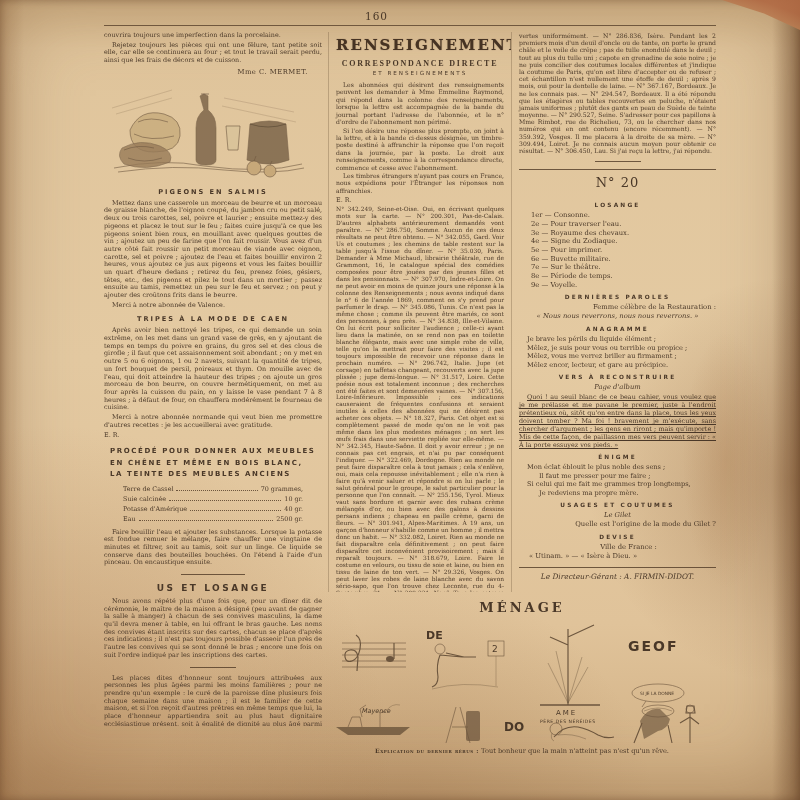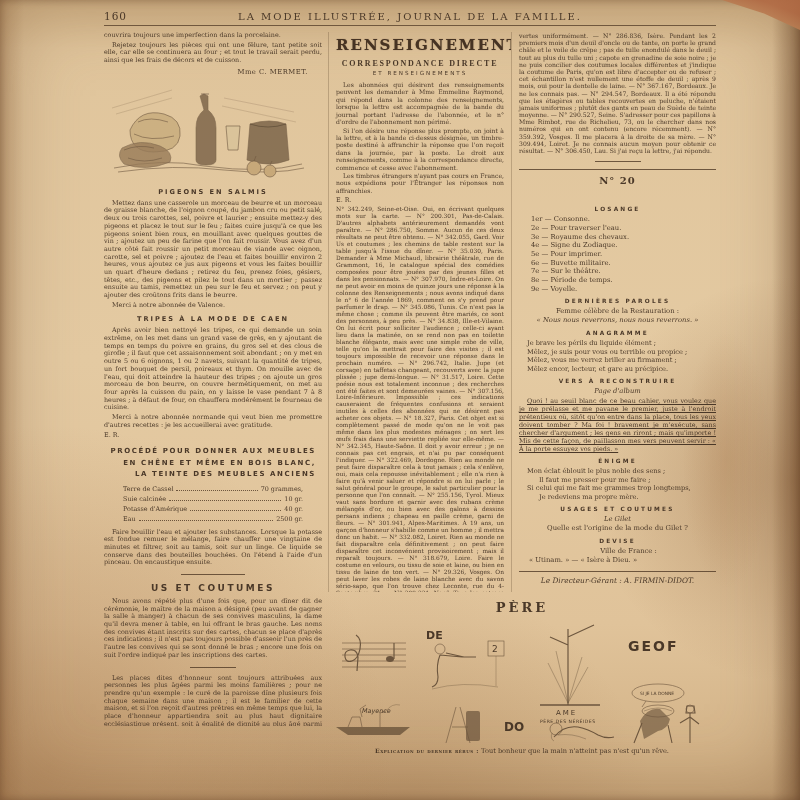--- a/index.html
+++ b/index.html
@@ -14,56 +14,56 @@
       linear-gradient(90deg, rgba(130,85,45,.28) 0%, transparent 3%, transparent 96.5%, rgba(90,55,28,.55) 100%),
       linear-gradient(180deg, #d7ba8e 0%, #e0c59c 6%, #e4caa2 45%, #e0c39a 78%, #cfae82 100%);
     box-shadow:inset 0 0 70px 12px rgba(120,80,45,.35), inset 0 0 8px rgba(70,40,20,.45);
   }
   .corner-tr{position:absolute;top:0;right:0;width:120px;height:30px;
     background:linear-gradient(200deg,#b26a44 20%,#c08a5c 55%,transparent 75%);
     clip-path:polygon(35% 0,100% 0,100% 100%,70% 45%);opacity:.9;}
   .stain1{position:absolute;right:28px;top:330px;width:90px;height:260px;border-radius:50%;
     background:radial-gradient(ellipse, rgba(165,115,70,.25), transparent 70%);}
   .content{position:absolute;left:104px;top:10px;width:612px;}
-  .hdr{display:flex;align-items:center;font-size:10.5px;letter-spacing:1px;}
+  .hdr{display:flex;align-items:center;font-size:10.5px;letter-spacing:1px;flex-direction:column;}
   .hdr .pnum{width:90px;}
   .hdr .title{flex:1;text-align:center;letter-spacing:2px;font-size:10px;}
   .hrule{border:0;border-top:1px solid rgba(80,58,38,.75);margin:3px 0 6px 0;}
   .cols{display:flex;}
   .colL{width:218px;height:694px;overflow:hidden;padding-right:6px;}
   .wrapR{flex:1;display:flex;flex-direction:column;}
   .midright{display:flex;height:560px;}
   .colM{width:168px;overflow:hidden;padding:0 7px;border-left:1px solid rgba(100,75,50,.30);border-right:1px solid rgba(100,75,50,.30);}
   .colR{flex:1;overflow:hidden;padding-left:7px;}
   .p{font-size:6.4px;line-height:1.2;text-align:justify;text-indent:8px;margin:0 0 2px 0;}
   .dense{font-size:5.9px;line-height:1.18;text-align:justify;margin:0;}
   .sig{font-size:6.8px;text-align:right;margin:3px 14px 2px 0;letter-spacing:.5px;}
   .sigsm{font-size:6.4px;text-align:left;margin:2px 14px 2px 0;}
   h1.menage{font-size:19px;font-weight:400;letter-spacing:7px;text-align:center;margin:8px 0 4px 0;font-family:"DejaVu Serif",serif;}
   .subhead{font-size:6.6px;font-weight:bold;letter-spacing:2px;text-align:center;margin:6px 0 4px 0;font-family:"DejaVu Sans",sans-serif;}
-  .bighead{font-size:7px;font-weight:bold;letter-spacing:1.6px;text-align:right;margin:7px 6px 5px 6px;line-height:1.6;font-family:"DejaVu Sans",sans-serif;}
+  .bighead{font-size:7px;font-weight:bold;letter-spacing:1.6px;text-align:left;margin:7px 6px 5px 6px;line-height:1.6;font-family:"DejaVu Sans",sans-serif;}
   .ushead{font-size:9px;font-weight:bold;letter-spacing:2.5px;text-align:center;margin:8px 0 5px 0;font-family:"DejaVu Sans",sans-serif;}
   .orn{width:64px;border:0;border-top:1.5px solid rgba(80,58,38,.8);margin:7px auto;}
   .orn.small{width:46px;border-top-width:1px;}
   .recipe{width:180px;margin:2px auto 4px auto;font-size:6.4px;}
   .rrow{display:flex;align-items:baseline;line-height:1.55;}
   .rlab{white-space:nowrap;}
   .rdots{flex:1;border-bottom:1px dotted rgba(80,58,38,.8);margin:0 3px 1px 3px;}
   .rval{white-space:nowrap;}
   .renshead{font-size:15px;font-weight:bold;letter-spacing:2px;text-align:center;margin:4px 0 5px 0;
     font-family:"DejaVu Serif",serif;color:#463323;text-shadow:0 0 1px rgba(70,50,30,.6);}
   .corrhead{font-size:8px;font-weight:bold;letter-spacing:1.8px;text-align:center;margin:0 0 2px 0;font-family:Liberation Serif, serif;}
   .etrens{font-size:5.6px;letter-spacing:2px;text-align:center;margin:0 0 5px 0;font-family:"DejaVu Sans",sans-serif;}
   .pm{font-size:6.1px;line-height:1.22;text-align:justify;text-indent:7px;margin:0 0 1px 0;}
   .loisirrule{border:0;border-top:1px solid rgba(80,58,38,.8);margin:5px 0 5px 0;}
   .loisirhead{font-size:8.6px;font-weight:bold;letter-spacing:1.4px;text-align:center;margin:3px 0 4px 0;font-family:"DejaVu Sans",sans-serif;}
-  .no20{font-size:10px;font-weight:bold;text-align:center;letter-spacing:1px;margin:2px 0 20px 0;}
+  .no20{font-size:13px;font-weight:normal;text-align:center;letter-spacing:1px;margin:2px 0 12px 0;}
   .minihead{font-size:5.8px;font-weight:bold;letter-spacing:2.2px;text-align:center;margin:5px 0 3px 0;font-family:"DejaVu Sans",sans-serif;}
   .litem{font-size:6.8px;line-height:1.28;margin-left:12px;}
-  .centerline{font-size:6.8px;text-align:center;line-height:1.3;}
+  .centerline{font-size:6.8px;text-align:right;line-height:1.3;}
   .centerit{font-size:6.8px;text-align:center;font-style:italic;line-height:1.3;}
   .verse{font-size:6.6px;line-height:1.3;margin-left:8px;}
   .versep{font-size:6.4px;line-height:1.25;text-align:justify;text-indent:8px;margin:1px 0;text-decoration:underline;}
   .gerantrule{border:0;border-top:1px solid rgba(80,58,38,.8);margin:6px 0 4px 0;}
   .gerant{font-size:7.4px;font-style:italic;text-align:center;margin:3px 0;}
   .rebus{margin-top:4px;position:relative;}
   .rebustitle{font-size:13px;font-weight:bold;letter-spacing:3px;text-align:center;margin:4px 0 0 0;font-family:"DejaVu Serif",serif;}
   .rebuscaption{font-size:6.6px;text-align:center;margin-top:2px;}
   .rebuscaption .lbl{font-variant:small-caps;letter-spacing:.5px;font-weight:bold;font-size:6px;}
   svg{display:block;}
@@ -75,21 +75,20 @@
 <body>
 
 <div class="sheet">
   <div class="corner-tr"></div>
   <div class="stain1"></div>
 
   <div class="content">
 
     <div class="hdr">
       <span class="pnum">160</span>
-      <span class="title">LA MODE ILLUSTRÉE, JOURNAL DE LA FAMILLE.</span>
       <span class="pnum"></span>
     </div>
     <hr class="hrule">
 
     <div class="cols">
 
       <div class="colL">
         <p class="p" style="text-indent:0">couvrira toujours une imperfection dans la porcelaine.</p>
         <p class="p">Rejetez toujours les pièces qui ont une fêlure, tant petite soit elle, car elle se continuera au four ; et tout le travail serait perdu, ainsi que les frais de décors et de cuisson.</p>
         <div class="sig">Mme C. MERMET.</div>
@@ -150,21 +149,21 @@
           </div>
           <div class="rrow">
             <span class="rlab">Eau</span>
             <span class="rdots"></span>
             <span class="rval">2500 gr.</span>
           </div>
         </div>
         <p class="p">Faire bouillir l'eau et ajouter les substances. Lorsque la potasse est fondue remuer le mélange, faire chauffer une vingtaine de minutes et filtrer, soit au tamis, soit sur un linge. Ce liquide se conserve dans des bouteilles bouchées. On l'étend à l'aide d'un pinceau. On encaustique ensuite.</p>
         <hr class="orn">
 
-        <div class="ushead">US ET COUTUMES</div>
+        <div class="ushead">US ET LOSANGE</div>
         <p class="p">Nous avons répété plus d'une fois que, pour un dîner dit de cérémonie, le maître de la maison a désigné (peu avant de gagner la salle à manger) à chacun de ses convives masculins, la dame qu'il devra mener à table, en lui offrant le bras gauche. Les noms des convives étant inscrits sur des cartes, chacun se place d'après ces indications ; il n'est pas toujours possible d'asseoir l'un près de l'autre les convives qui se sont donné le bras ; encore une fois on suit l'ordre indiqué par les inscriptions des cartes.</p>
         <hr class="orn small">
         <p class="p">Les places dites d'honneur sont toujours attribuées aux personnes les plus âgées parmi les moins familières ; pour ne prendre qu'un exemple : le curé de la paroisse dîne plusieurs fois chaque semaine dans une maison ; il est le familier de cette maison, et si l'on reçoit d'autres prêtres en même temps que lui, la place d'honneur appartiendra soit au plus haut dignitaire ecclésiastique présent, soit à égalité de dignité au plus âgé parmi les moins familiers.</p>
 
       </div>
 
       <div class="wrapR">
         <div class="midright">
 
           <div class="colM">
@@ -215,21 +214,21 @@
             <div class="minihead">DEVISE</div>
             <div class="centerline" style="text-align:center;margin-left:22px">Ville de France :</div>
             <div class="centerline" style="text-align:left;margin-left:10px">« Utinam. » — « Isère à Dieu. »</div>
             <hr class="gerantrule">
             <div class="gerant">Le Directeur-Gérant : A. FIRMIN-DIDOT.</div>
 
           </div>
         </div>
 
         <div class="rebus">
-          <div class="rebustitle">PÈRE</div>
+          <div class="rebustitle">MÉNAGE</div>
           <svg width="382" height="130" viewBox="0 0 382 130">
             <g class="inkthin">
 
               <path d="M14 28 h64 M14 34 h64 M14 40 h64 M14 46 h64 M14 52 h64"></path>
               <path d="M28 20 q6 4 4 14 q-2 10 -8 12 q-6 2 -7 -4 q-1 -6 5 -7 q7 -1 8 7 l-1 14" stroke-width="1.2"></path>
               <ellipse cx="62" cy="44" rx="4" ry="3" class="inkfill"></ellipse>
               <path d="M66 44 v-16" stroke-width="1.2"></path>
 
               <path d="M8 112 l12 8 h52 l10 -8 z" class="inkfill" opacity=".8"></path>
               <path d="M20 112 l4 -10 h8 l2 10 M34 102 l-2 -8 l6 -4 M52 112 v-14 l6 -2"></path>

